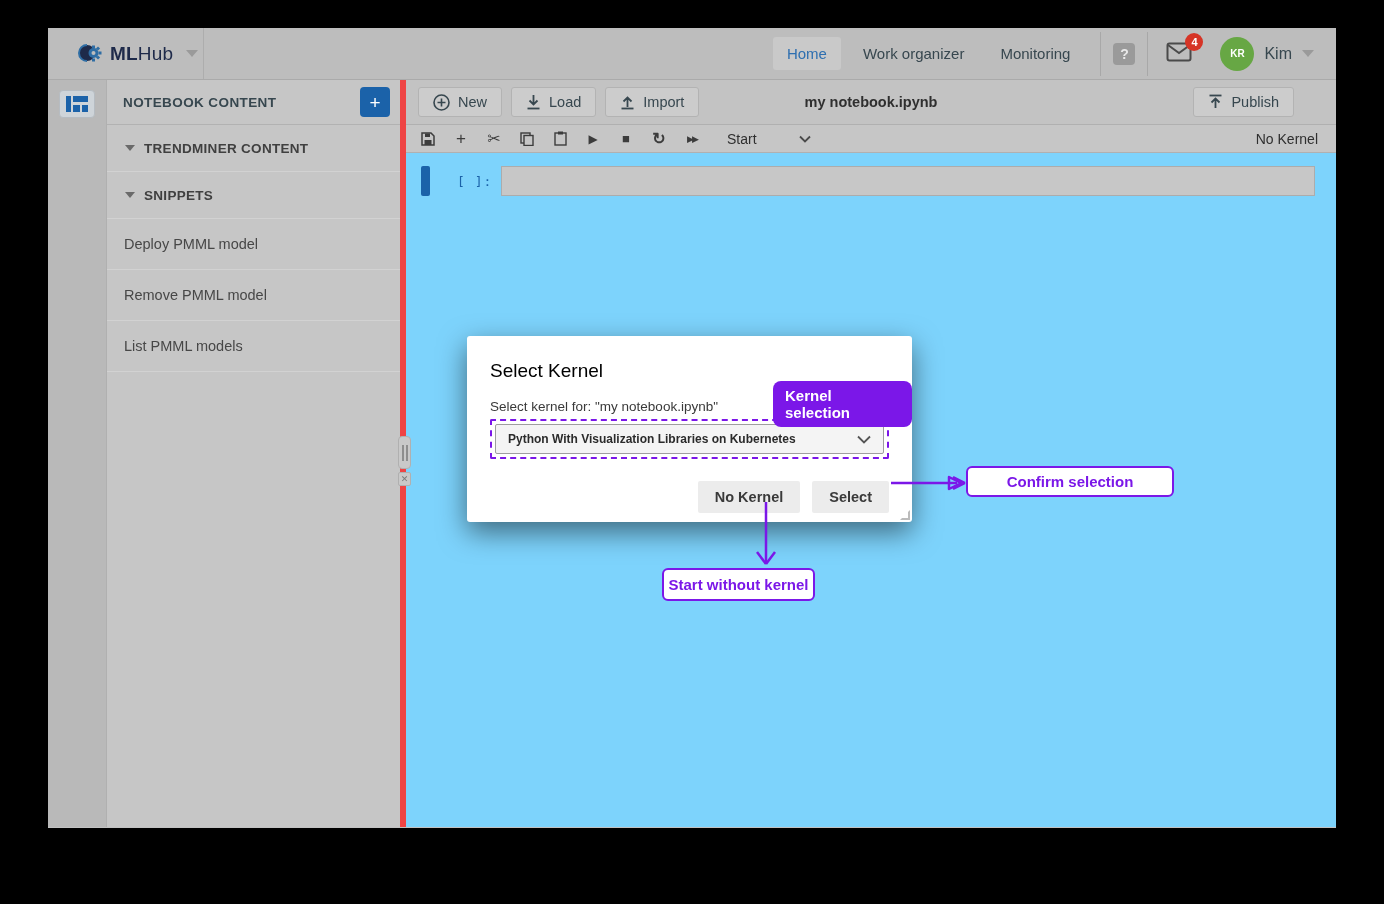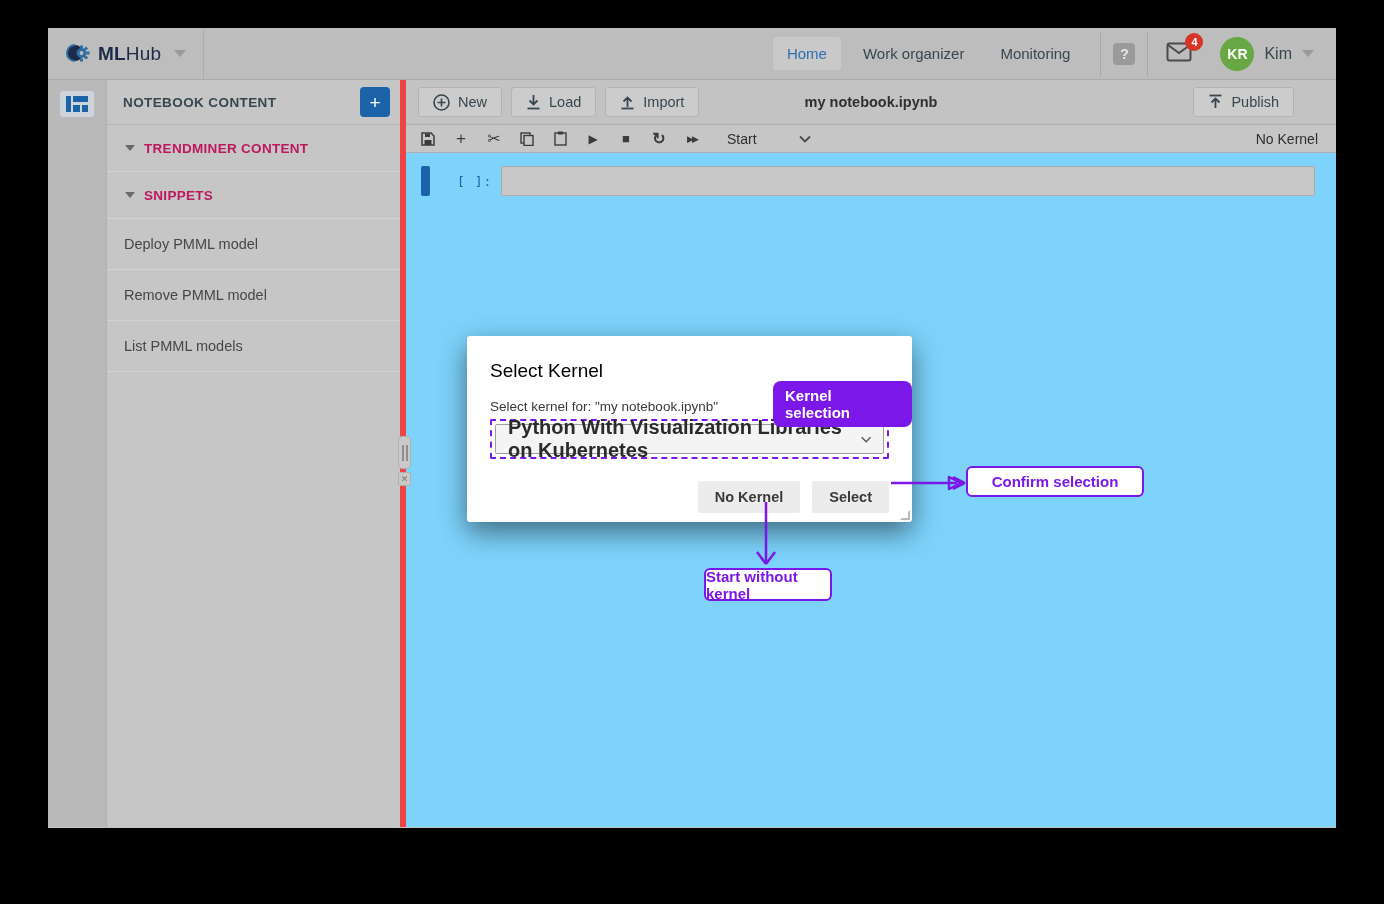--- a/index.html
+++ b/index.html
@@ -6,56 +6,56 @@
   html,body { width:1384px; height:904px; background:#000; overflow:hidden;
               font-family:"Liberation Sans", sans-serif; }
 
   .app { position:absolute; left:48px; top:28px; width:1288px; height:800px;
          background:#c2c2c2; color:#3c3c3c; }
 
   
   .topbar { height:52px; background:#bdbdbd; border-bottom:1px solid #aaa;
             display:flex; align-items:center; }
   .brand { width:156px; height:100%; display:flex; align-items:center; gap:7px;
-           padding-left:16px; border-right:1px solid #adadad; }
+           padding-left:28px; border-right:1px solid #adadad; }
   .brand-text { font-size:19px; color:#1e2a4a; letter-spacing:.2px; }
   .brand-text b { font-weight:800; }
   .caret { width:0; height:0; border-left:6px solid transparent; border-right:6px solid transparent;
            border-top:7px solid #9a9a9a; margin-left:6px; }
   .topnav { margin-left:auto; display:flex; align-items:center; height:100%; }
   .navitem { font-size:15px; color:#37474f; padding:8px 14px; border-radius:3px; margin:0 4px; cursor:pointer; }
   .navitem.active { color:#2e6fb0; background:#c9c9c9; }
   .tb-divider { width:1px; height:44px; background:#a8a8a8; margin:0 12px; }
   .help-ic { width:22px; height:22px; background:#9a9a9a; border-radius:4px; color:#e9e9e9;
              font-weight:bold; font-size:14px; display:flex; align-items:center; justify-content:center; }
   .mail-wrap { position:relative; margin:0 6px; }
   .badge { position:absolute; top:-9px; right:-11px; background:#d63426; color:#fff;
            font-size:11px; font-weight:bold; min-width:18px; height:18px; border-radius:9px;
            display:flex; align-items:center; justify-content:center; padding:0 4px; }
   .avatar { width:34px; height:34px; border-radius:50%; background:#67a744; color:#fff;
-            font-size:14px; font-weight:bold; display:flex; align-items:center; justify-content:center;
+            font-size:10px; font-weight:bold; display:flex; align-items:center; justify-content:center;
             margin:0 10px 0 22px; }
   .username { font-size:16px; color:#37474f; margin-right:4px; }
   .user-caret { margin-right:22px; }
 
   
   .app-body { display:flex; height:747px; }
   .leftstrip { width:59px; background:#b9b9b9; border-right:1px solid #b0b0b0; padding-top:10px;
                display:flex; justify-content:center; }
   .layout-btn { width:36px; height:28px; background:#ced4d9; border:1px solid #b6bcc2; border-radius:4px;
                 display:flex; align-items:center; justify-content:center; }
 
   .sidebar { width:299px; background:#c6c6c6; border-right:6px solid #ef4444; display:flex; flex-direction:column; }
   .sidebar-header { height:45px; display:flex; align-items:center; padding:0 10px 0 16px;
                     border-bottom:1px solid #b2b2b2; }
   .sidebar-title { font-size:13.5px; font-weight:bold; letter-spacing:.4px; color:#37474f; }
   .add-btn { margin-left:auto; width:30px; height:30px; background:#1b62a9; color:#fff; border:none;
              border-radius:4px; font-size:19px; line-height:1; cursor:pointer; }
   .tree-group { height:47px; display:flex; align-items:center; gap:9px; padding-left:18px;
-                border-bottom:1px solid #d2d2d2; font-size:13.5px; font-weight:bold; color:#be185d;
+                border-bottom:1px solid #d2d2d2; font-size:13.5px; font-weight:bold; color:#404040;
                 letter-spacing:.3px; cursor:pointer; }
   .tri-down { width:0; height:0; border-left:5px solid transparent; border-right:5px solid transparent;
               border-top:6px solid #6a6a6a; }
   .tree-item { height:51px; display:flex; align-items:center; padding-left:17px;
                border-bottom:1px solid #d2d2d2; font-size:14.5px; color:#474747; cursor:pointer; }
 
   .splitter { position:absolute; left:350px; top:408px; width:13px; z-index:5; }
   .splitter .grip { height:33px; background:#c9c9c9; border:1px solid #b0b0b0; border-radius:4px;
                     display:flex; align-items:center; justify-content:center; gap:2px; }
   .splitter .grip i { display:block; width:2px; height:16px; background:#8e8e8e; }
@@ -89,38 +89,38 @@
   .cell-input { flex:1; height:30px; margin:0 21px 0 9px; background:#c7c7c7; border:1px solid #acacac; }
 
   
   .dialog { position:absolute; left:419px; top:308px; width:445px; height:186px; background:#fff;
             border-radius:3px; box-shadow:0 10px 28px rgba(0,0,0,.5); padding:24px 23px 0 23px; z-index:10; }
   .dlg-title { font-size:19px; color:#000000; }
   .dlg-label { font-size:13.5px; color:#3a3a3a; margin-top:17px; }
   .select-annot { border:2px dashed #7b17e8; border-radius:2px; padding:3px; margin-top:5px; }
   .kernel-select { height:30px; background:#f4f4f4; border:1px solid #9e9e9e; border-radius:2px;
                    display:flex; align-items:center; padding:0 12px; cursor:pointer; }
-  .kernel-select span { font-size:20px; font-weight:600; color:#2b2b2b; }
+  .kernel-select span { font-size:12px; font-weight:600; color:#2b2b2b; }
   .sel-chev { margin-left:auto; color:#555; }
   .annot-badge { position:absolute; left:306px; top:45px; background:#7b17e8; color:#fff;
                  font-size:15px; font-weight:bold; padding:6px 12px; border-radius:8px; z-index:12; }
   .dlg-buttons { display:flex; justify-content:flex-end; gap:12px; margin-top:22px; }
   .dlg-btn { height:32px; padding:0 17px; background:#ececec; border:none; border-radius:2px;
              font-size:14.5px; font-weight:600; color:#3a3a3a; cursor:pointer;
              font-family:"Liberation Sans", sans-serif; }
   .resize-corner { position:absolute; right:2px; bottom:2px; width:10px; height:10px;
                    border-right:2px solid #bbb; border-bottom:2px solid #bbb;
                    clip-path:polygon(100% 0,100% 100%,0 100%); }
 
   
   .annot-box { position:absolute; background:#fff; border:2px solid #7b17e8; border-radius:6px;
                color:#7b17e8; font-weight:bold; font-size:15px; display:flex; align-items:center;
                justify-content:center; z-index:11; }
-  .confirm-box { left:918px; top:438px; width:178px; height:31px; }
-  .start-box { left:656px; top:540px; width:128px; height:33px; }
+  .confirm-box { left:918px; top:438px; width:208px; height:31px; }
+  .start-box { left:614px; top:540px; width:153px; height:33px; }
   .annot-arrow { position:absolute; z-index:11; }
 </style>
 </head>
 <body>
 
 <div class="app">
 
   <div class="topbar">
     <div class="brand">
       <svg width="27" height="27" viewBox="0 0 27 27">

